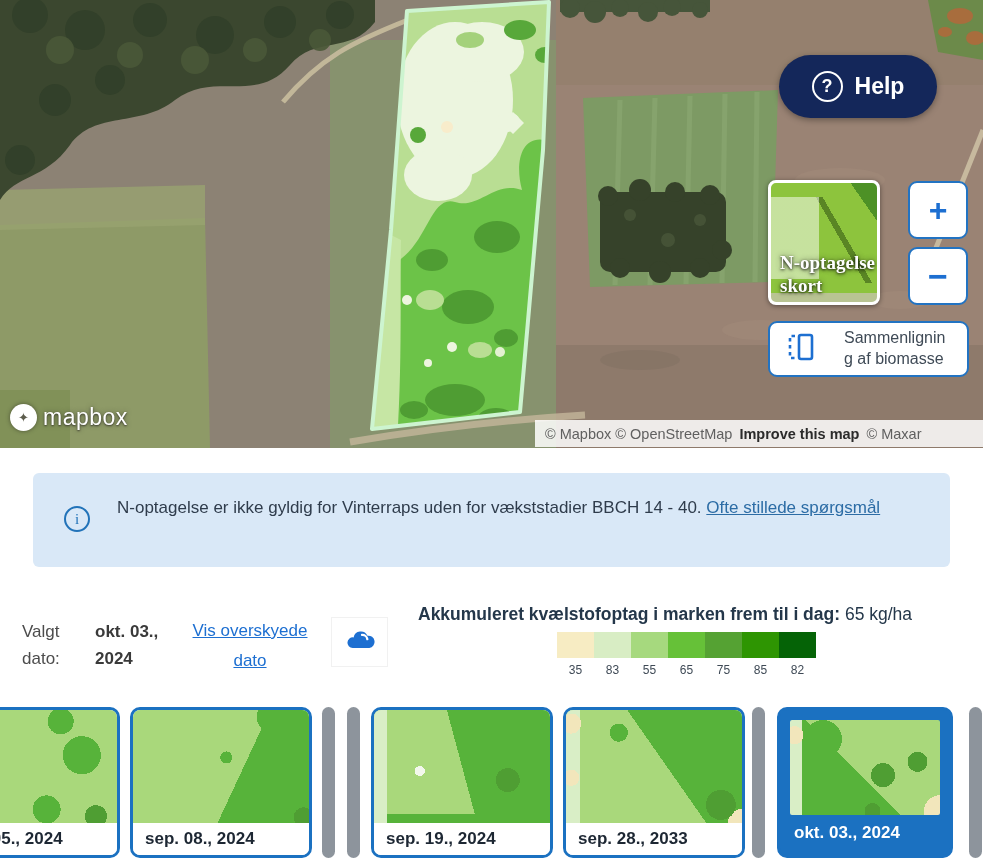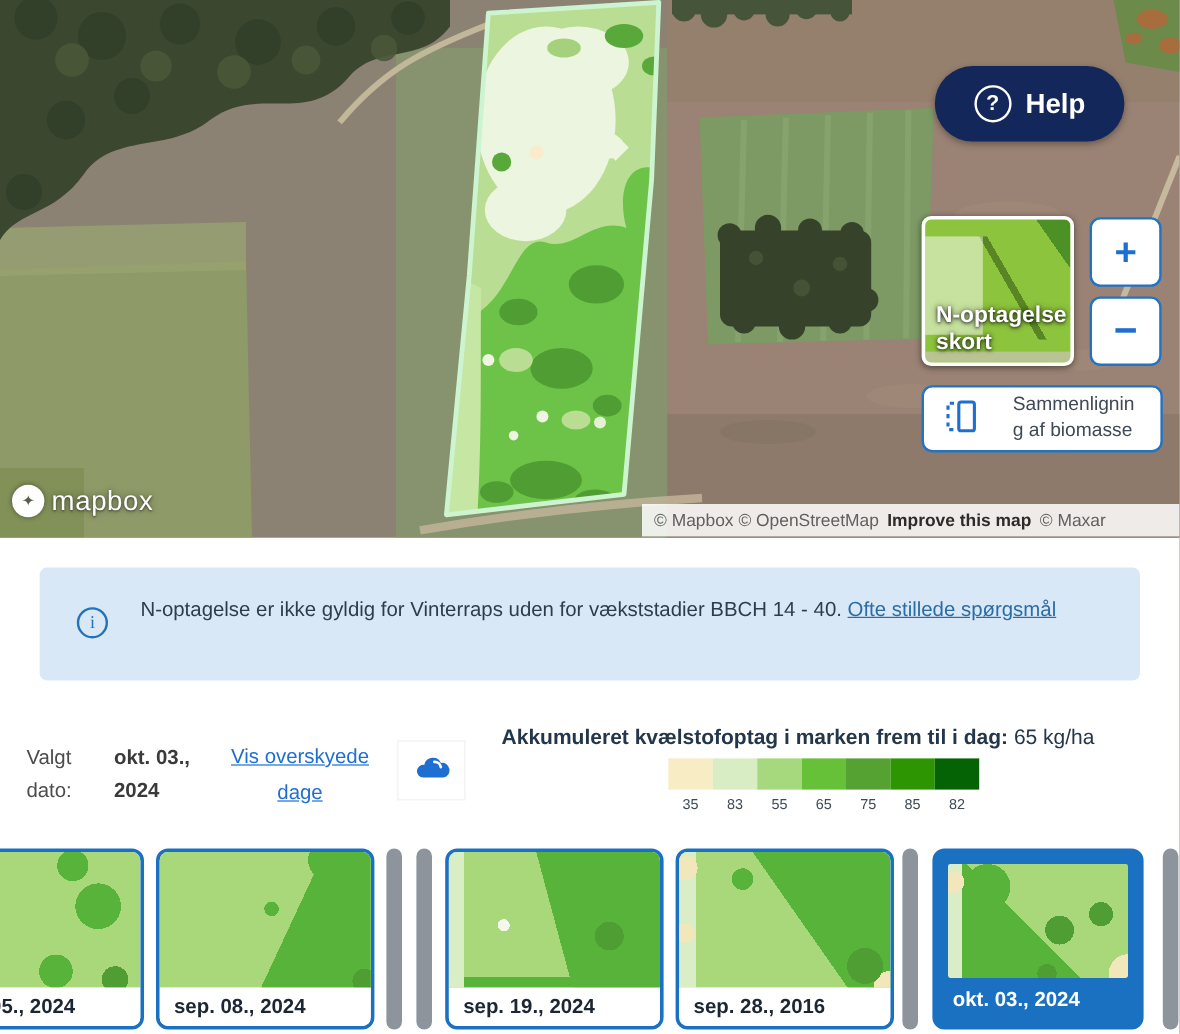--- a/index.html
+++ b/index.html
@@ -23,29 +23,30 @@
     display: flex; align-items: center; justify-content: center; gap: 12px;
     font-size: 23px; font-weight: bold; cursor: pointer;
     box-shadow: 0 2px 6px rgba(0,0,0,.35);
   }
   .help-q {
     width: 31px; height: 31px; border: 2.5px solid #fff; border-radius: 50%;
     display: flex; align-items: center; justify-content: center;
     font-size: 18px; font-weight: bold;
   }
   .layer-btn {
-    position: absolute; left: 768px; top: 180px; width: 127px; height: 125px;
+    position: absolute; left: 768px; top: 180px; width: 112px; height: 125px;
     border: 3px solid #fff; border-radius: 8px; overflow: hidden; cursor: pointer;
     box-shadow: 0 1px 5px rgba(0,0,0,.45);
     background:
       linear-gradient(rgba(255,255,255,.5),rgba(255,255,255,.5)) 0 14px / 48px 82px no-repeat,
       linear-gradient(60deg, transparent 47%, rgba(72,112,28,.75) 47% 53%, transparent 53%) 42px 14px / 62px 86px no-repeat,
       linear-gradient(235deg, #4d9126 0 14%, transparent 14%),
       linear-gradient(#b9c493,#b9c493) 0 100% / 100% 9px no-repeat,
       #8dc43d;
+    font-family: Liberation Serif, serif;
   }
   .layer-btn .layer-label {
     position: absolute; left: 9px; bottom: 5px; color: #fff;
     font-size: 19px; font-weight: bold; line-height: 1.22;
     text-shadow: 0 1px 3px rgba(0,0,0,.85), 0 0 6px rgba(0,0,0,.45);
     width: 110px;
   }
   .zoom-btn {
     position: absolute; left: 908px; width: 60px; height: 58px;
     background: #fff; border: 2px solid #2273c2; border-radius: 9px;
@@ -340,21 +341,21 @@
   </div>
 </div>
 
 <div class="banner">
   <span class="info-icon">i</span>
   <p class="banner-text"><span>N-optagelse er ikke gyldig for Vinterraps uden for vækststadier BBCH 14 - 40. </span><span class="link">Ofte stillede spørgsmål</span></p>
 </div>
 
 <div class="date-label">Valgt dato:</div>
 <div class="date-value">okt. 03., 2024</div>
-<div class="cloudy-link">Vis overskyede dage</div>
+<div class="cloudy-link">Vis overskyede dato</div>
 <div class="cloud-btn">
   <span>
     <svg width="38" height="32" viewBox="0 0 24 24">
       <path d="M19 18H6.5a4 4 0 1 1 .7-7.95A5.5 5.5 0 0 1 17.6 8.8 4.6 4.6 0 0 1 19 18z" fill="#1d6fd1"></path>
       <path d="M13.5 8.2a3.8 3.8 0 0 1 4 3.2" stroke="#fff" stroke-width="1.7" fill="none" stroke-linecap="round"></path>
     </svg>
   </span>
 </div>
 
 <div class="legend-title"><b>Akkumuleret kvælstofoptag i marken frem til i dag:</b> <span>65 kg/ha</span></div>
@@ -388,21 +389,21 @@
     <div class="card-label">sep. 08., 2024</div>
   </div>
   <div class="scroll-bar" style="left:322px"></div>
   <div class="scroll-bar" style="left:347px"></div>
   <div class="card" style="left:371px">
     <div class="thumb t3"></div>
     <div class="card-label">sep. 19., 2024</div>
   </div>
   <div class="card" style="left:563px">
     <div class="thumb t4"></div>
-    <div class="card-label">sep. 28., 2016</div>
+    <div class="card-label">sep. 28., 2033</div>
   </div>
   <div class="scroll-bar" style="left:752px"></div>
   <div class="card selected" style="left:777px">
     <div class="thumb t5"></div>
     <div class="card-label">okt. 03., 2024</div>
   </div>
   <div class="scroll-bar" style="left:969px"></div>
 </div>
 
 </body></html>

